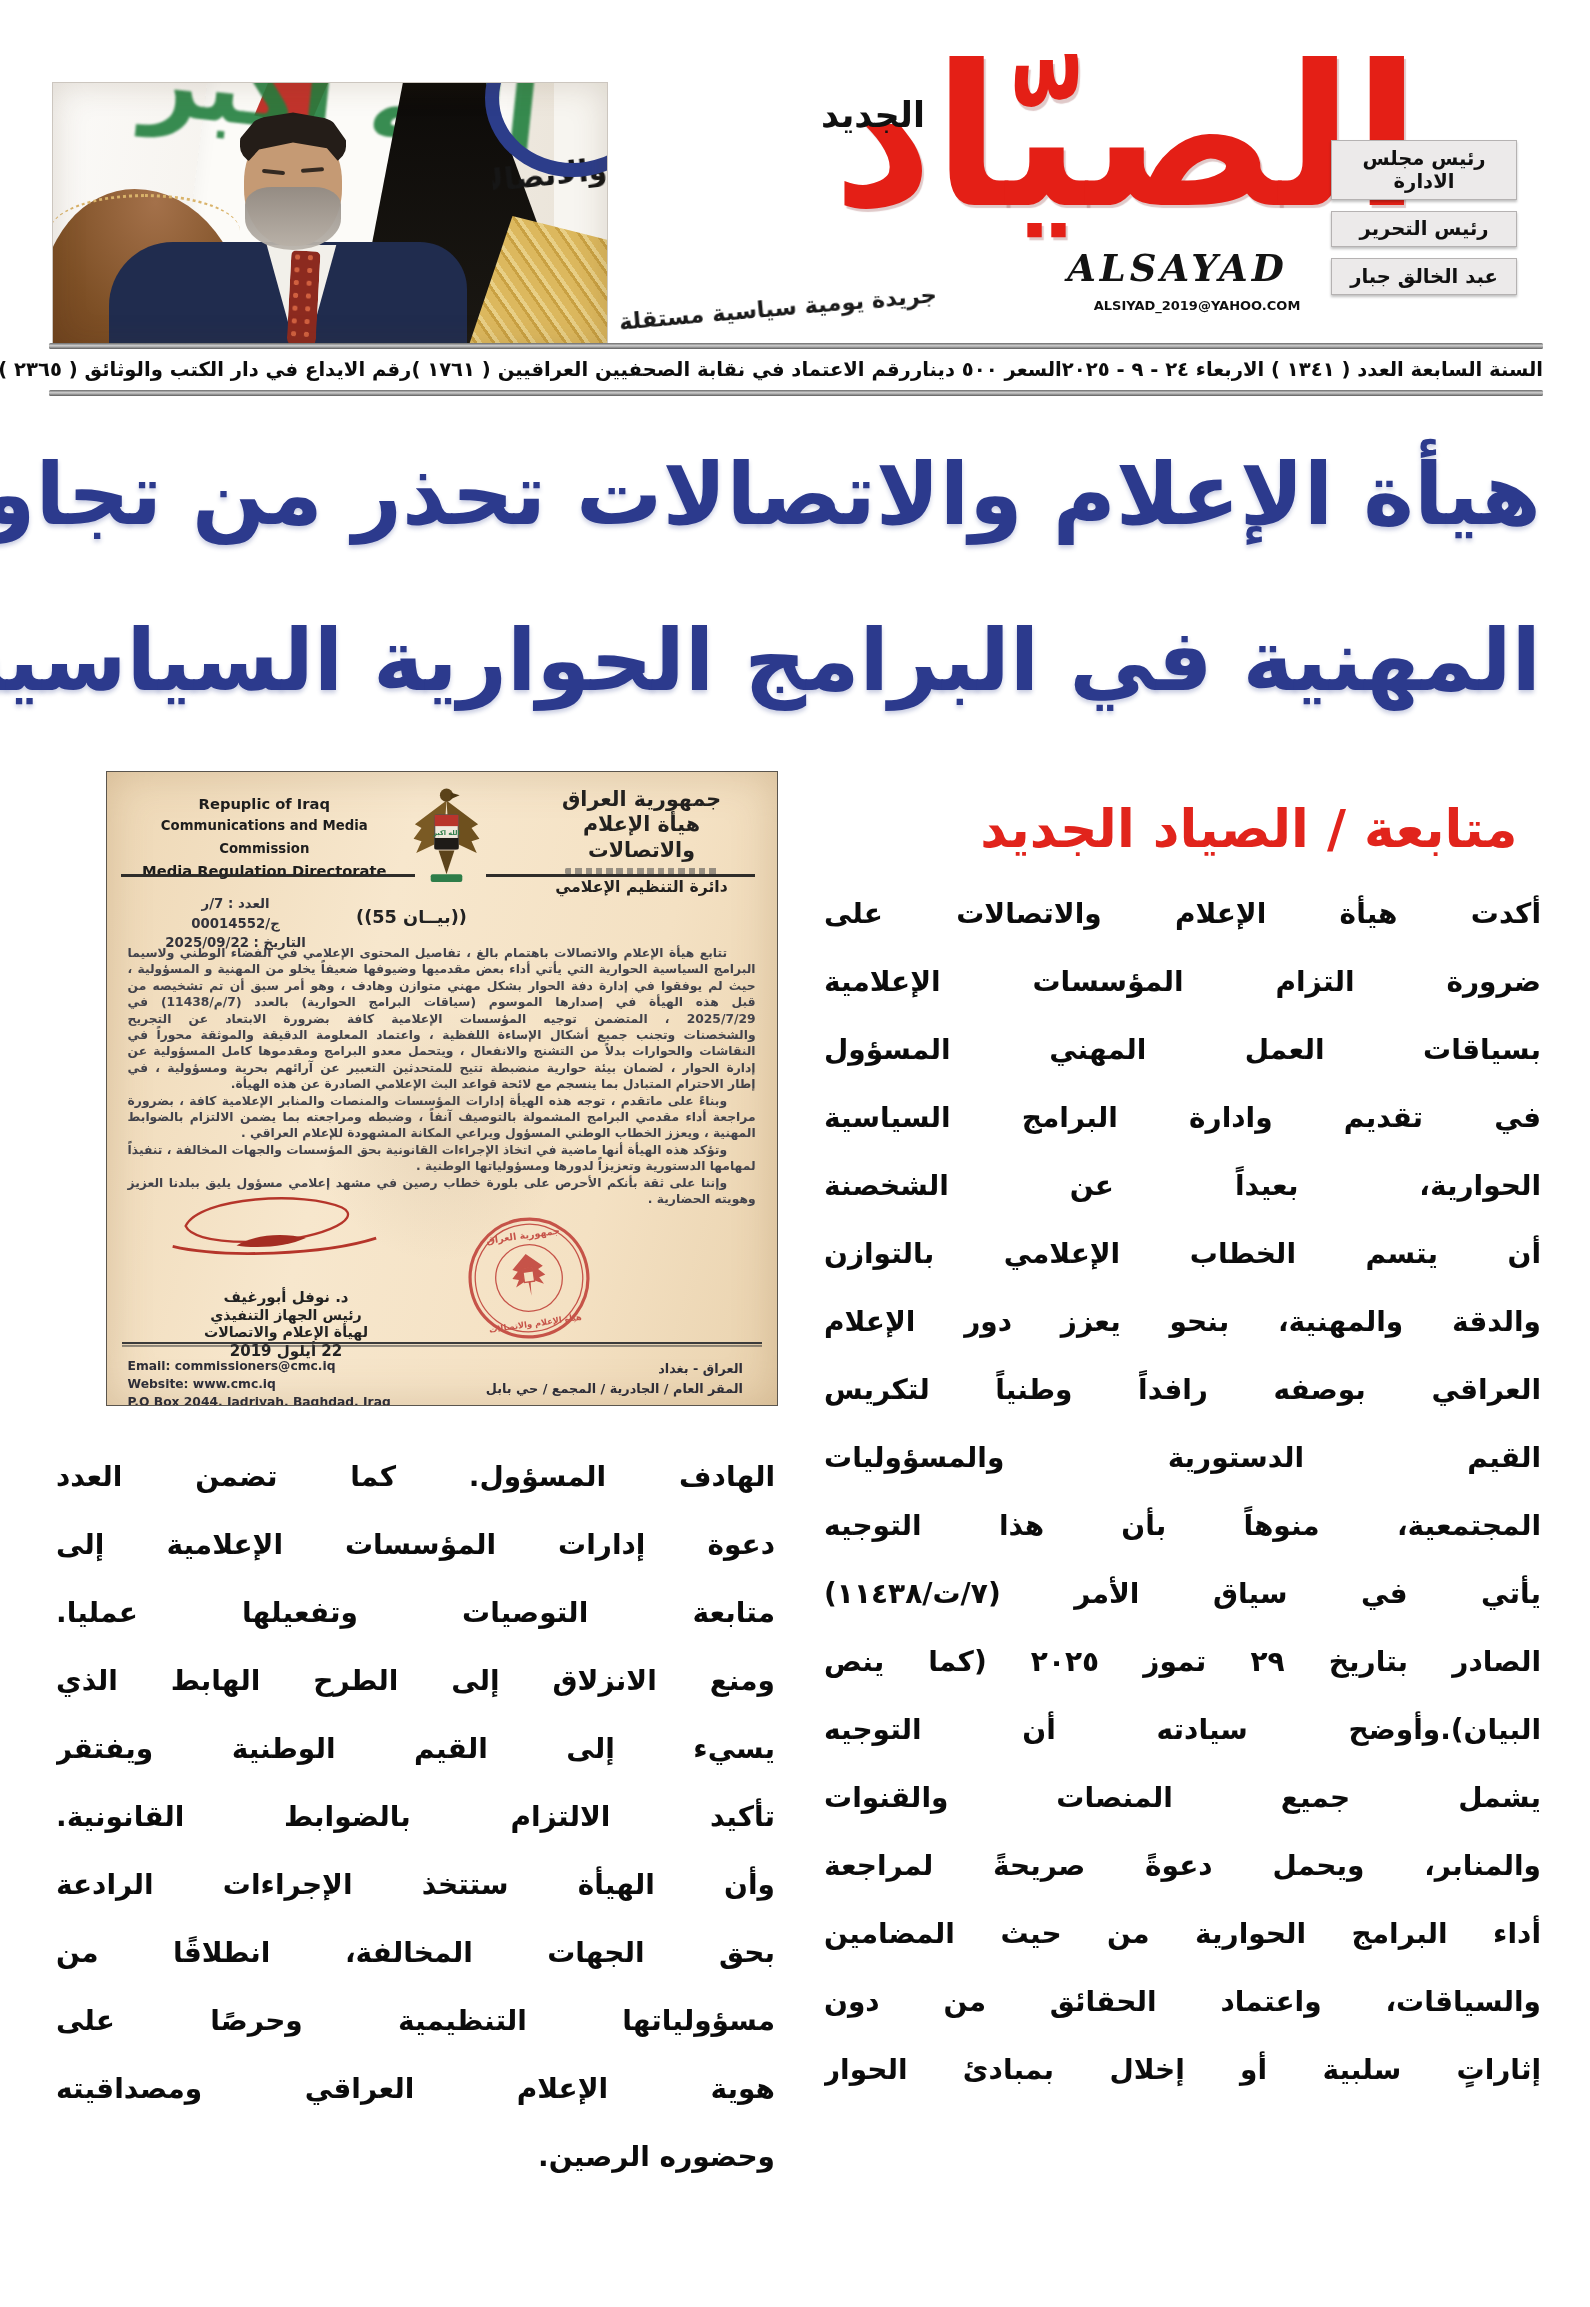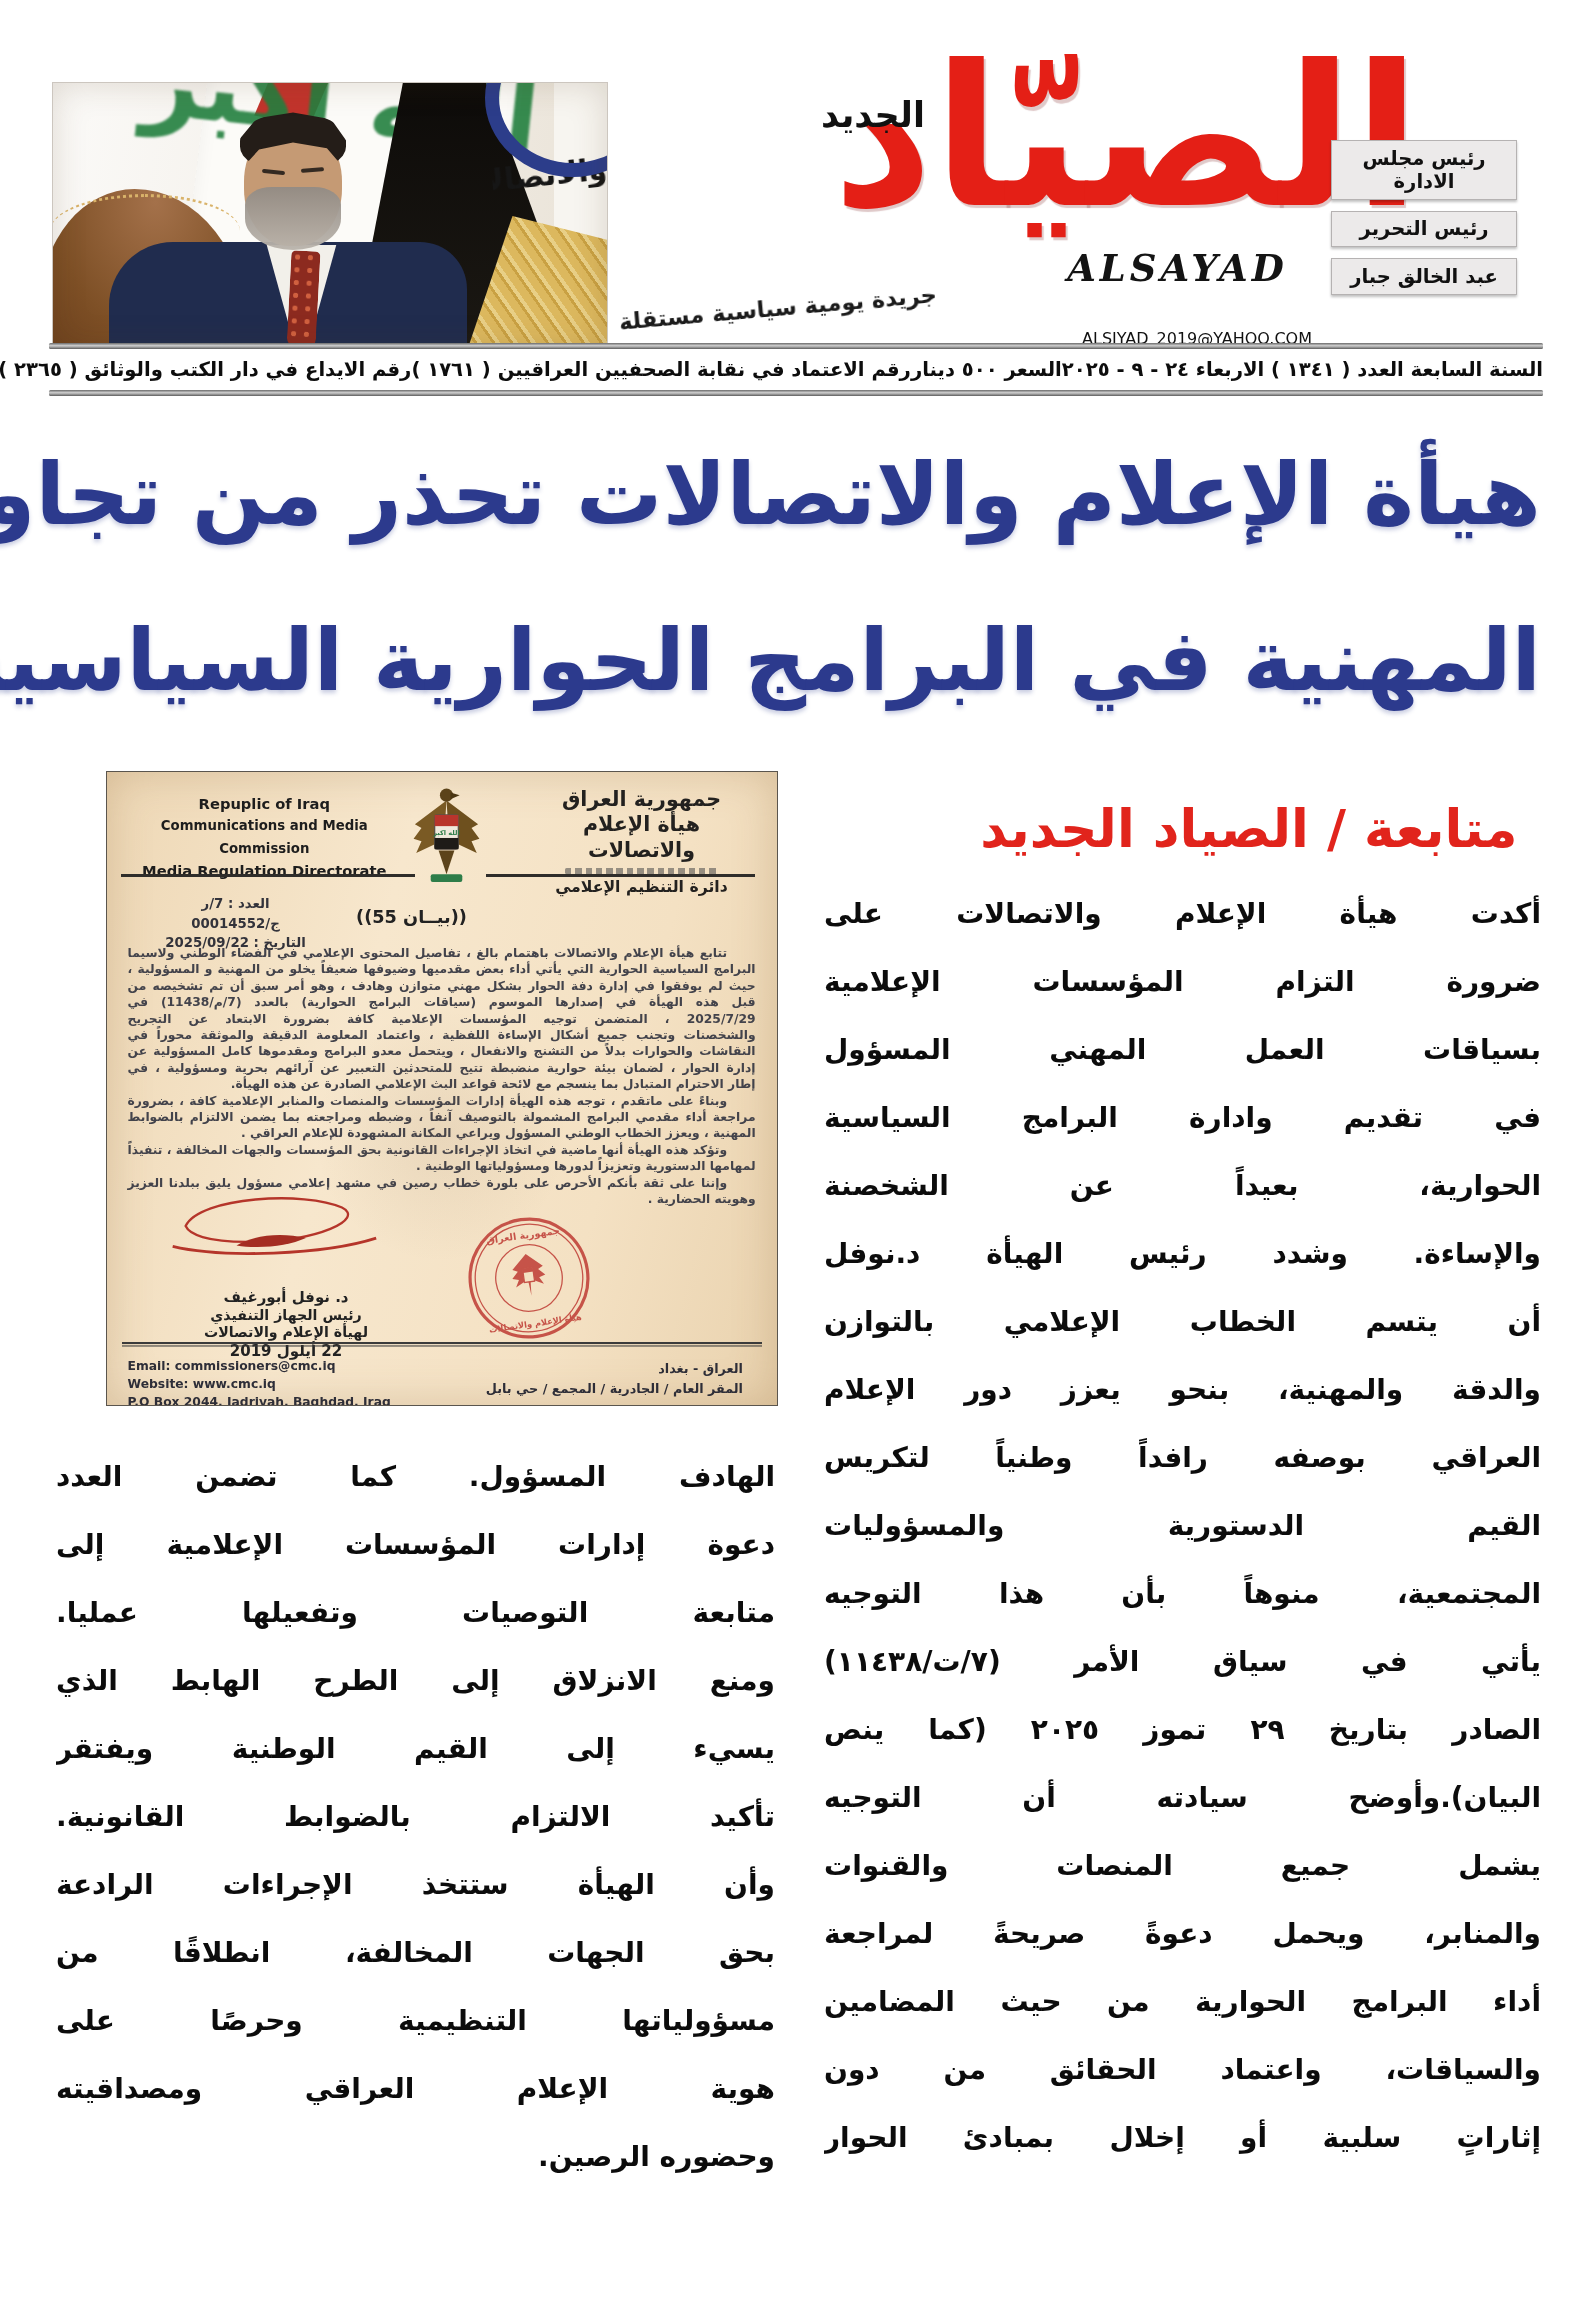--- a/index.html
+++ b/index.html
@@ -23,21 +23,21 @@
   .ph-tie{position:absolute;left:236px;top:168px;width:29.4px;height:97px;transform:rotate(3deg);background:radial-gradient(circle,#d0603f 28%,rgba(0,0,0,0) 32%) 0 0/12.8px 12.8px,#8c2a1f;border-radius:4.9px 4.9px 9.8px 9.8px;}
   .ph-head{position:absolute;left:191px;top:39px;width:98px;height:124px;background:#c59a74;border-radius:48% 48% 46% 46%;}
   .ph-hair{position:absolute;left:187px;top:29.4px;width:106px;height:58px;background:#241d18;border-radius:50% 50% 40% 40%;clip-path:polygon(0 45%,16% 10%,50% 0,86% 12%,100% 48%,100% 100%,82% 62%,50% 52%,18% 64%,0 100%);}
   .ph-beard{position:absolute;left:192px;top:104px;width:96px;height:63px;background:linear-gradient(#928b84,#bab4ac);border-radius:28% 28% 50% 50%;opacity:.95;}
   .ph-brow{position:absolute;width:22.6px;height:4.4px;background:#342a22;border-radius:2px;}
   .ph-vig{position:absolute;inset:0;box-shadow:inset 0 0 34px rgba(90,60,30,.18);}
 
   .logo-main{position:absolute;left:805px;top:-9.8px;width:643px;text-align:center;color:#e41f16;font-size:196px;font-weight:bold;direction:rtl;line-height:1.5;text-shadow:2px 3.4px 1px rgba(110,10,8,.22);}
   .logo-jadeed{position:absolute;left:821px;top:95px;font-size:35px;font-weight:bold;color:#111;direction:rtl;}
   .logo-latin{position:absolute;left:1050px;top:246px;width:255px;text-align:center;font-size:37px;font-weight:bold;font-style:italic;letter-spacing:3.9px;color:#141414;font-family:"DejaVu Serif",serif;}
-  .logo-email{position:absolute;left:1045px;top:298px;width:304px;text-align:center;font-size:16px;font-weight:normal;color:#101010;margin-top:31px;}
+  .logo-email{position:absolute;left:1045px;top:298px;width:304px;text-align:center;font-size:13px;font-weight:bold;color:#101010;}
   .logo-tagline{position:absolute;left:706px;top:291px;width:231px;text-align:center;direction:rtl;font-size:22.6px;font-weight:bold;color:#1b1b1b;transform:rotate(-5deg);filter:blur(0.2px);white-space:nowrap;}
   .officials{position:absolute;left:1331px;top:140px;width:186px;display:flex;flex-direction:column;gap:10.8px;}
   .official-box{background:#eceaea;border:1px solid #b5b2b2;box-shadow:0 1.5px 2.5px rgba(0,0,0,.25);text-align:center;font-size:19.6px;font-weight:bold;color:#111;padding:5.9px 2.9px;direction:rtl;filter:blur(0.1px);}
 
   
   .rule{position:absolute;left:49px;width:1494px;height:6.4px;background:linear-gradient(#6a6a6a,#cfcfcf 45%,#5e5e5e);border-radius:1.5px;}
   .rule1{top:343px;}
   .rule2{top:390px;}
   .infobar{position:absolute;left:49px;top:349px;width:1494px;height:41px;display:flex;justify-content:space-between;align-items:center;direction:rtl;font-size:19.6px;font-weight:bold;color:#0d0d0d;}
   .infobar span{white-space:nowrap;}
@@ -230,21 +230,20 @@
   </div>
 
   <div class="col-right">
     <div class="byline">متابعة / الصياد الجديد</div>
     <div class="art">
         <div class="art-line">أكدت هيأة الإعلام والاتصالات على</div>
         <div class="art-line">ضرورة التزام المؤسسات الإعلامية</div>
         <div class="art-line">بسياقات العمل المهني المسؤول</div>
         <div class="art-line">في تقديم وادارة البرامج السياسية</div>
         <div class="art-line">الحوارية، بعيداً عن الشخصنة</div>
-        <div class="art-line">والإساءة. وشدد رئيس الهيأة د.نوفل</div>
         <div class="art-line">أن يتسم الخطاب الإعلامي بالتوازن</div>
         <div class="art-line">والدقة والمهنية، بنحو يعزز دور الإعلام</div>
         <div class="art-line">العراقي بوصفه رافداً وطنياً لتكريس</div>
         <div class="art-line">القيم الدستورية والمسؤوليات</div>
         <div class="art-line">المجتمعية، منوهاً بأن هذا التوجيه</div>
         <div class="art-line">يأتي في سياق الأمر (٧/ت/١١٤٣٨)</div>
         <div class="art-line">الصادر بتاريخ ٢٩ تموز ٢٠٢٥ (كما ينص</div>
         <div class="art-line">البيان).وأوضح سيادته أن التوجيه</div>
         <div class="art-line">يشمل جميع المنصات والقنوات</div>
         <div class="art-line">والمنابر، ويحمل دعوةً صريحةً لمراجعة</div>

